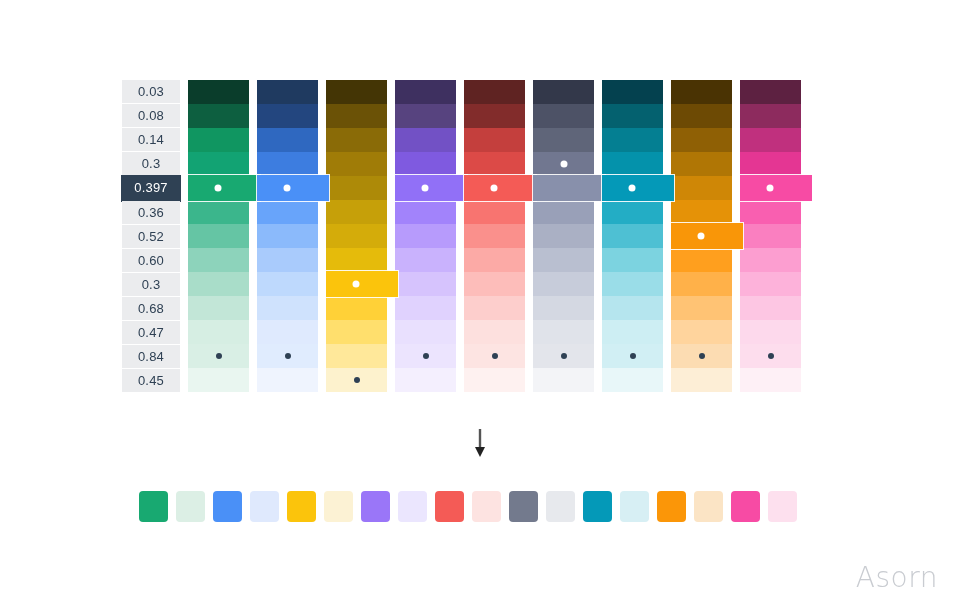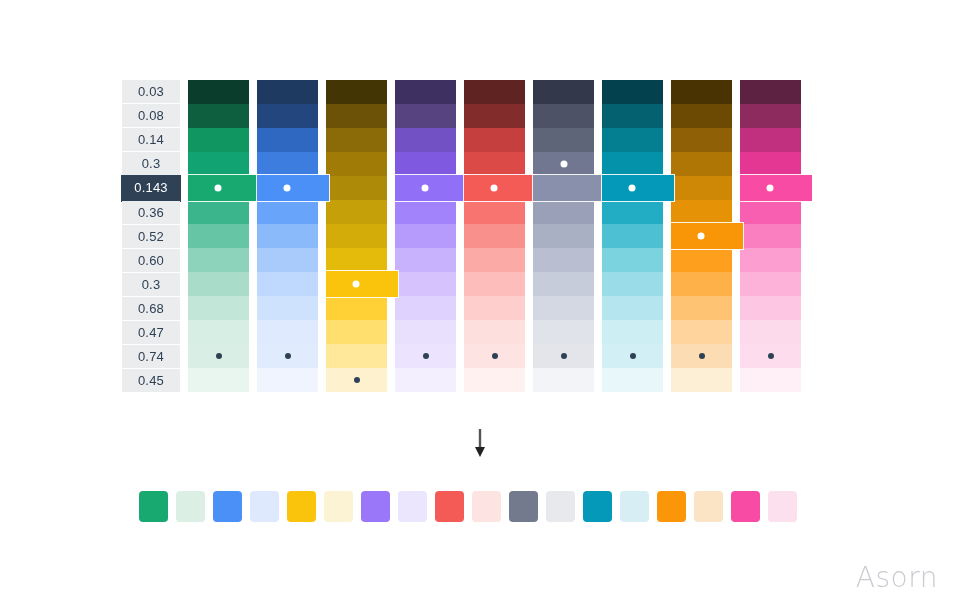--- a/index.html
+++ b/index.html
@@ -139,28 +139,28 @@
 </style>
 </head>
 <body>
 
 <div id="palette-grid">
   <div class="scale-label-column">
       <div class="scale-label">0.03</div>
       <div class="scale-label">0.08</div>
       <div class="scale-label">0.14</div>
       <div class="scale-label">0.3</div>
-      <div class="scale-label selected">0.143</div>
+      <div class="scale-label selected">0.397</div>
       <div class="scale-label">0.36</div>
       <div class="scale-label">0.52</div>
       <div class="scale-label">0.60</div>
       <div class="scale-label">0.3</div>
       <div class="scale-label">0.68</div>
       <div class="scale-label">0.47</div>
-      <div class="scale-label">0.74</div>
+      <div class="scale-label">0.84</div>
       <div class="scale-label">0.45</div>
     </div>
 <div class="ramp-column">
       <div class="swatch-row" style="background: rgb(10, 61, 43);"></div>
       <div class="swatch-row" style="background: rgb(13, 95, 64);"></div>
       <div class="swatch-row" style="background: rgb(16, 150, 97);"></div>
       <div class="swatch-row" style="background: rgb(18, 163, 115);"></div>
       <div class="swatch-row selected" style="background: rgb(24, 169, 113);">
         <span class="marker light"></span>
       </div>

